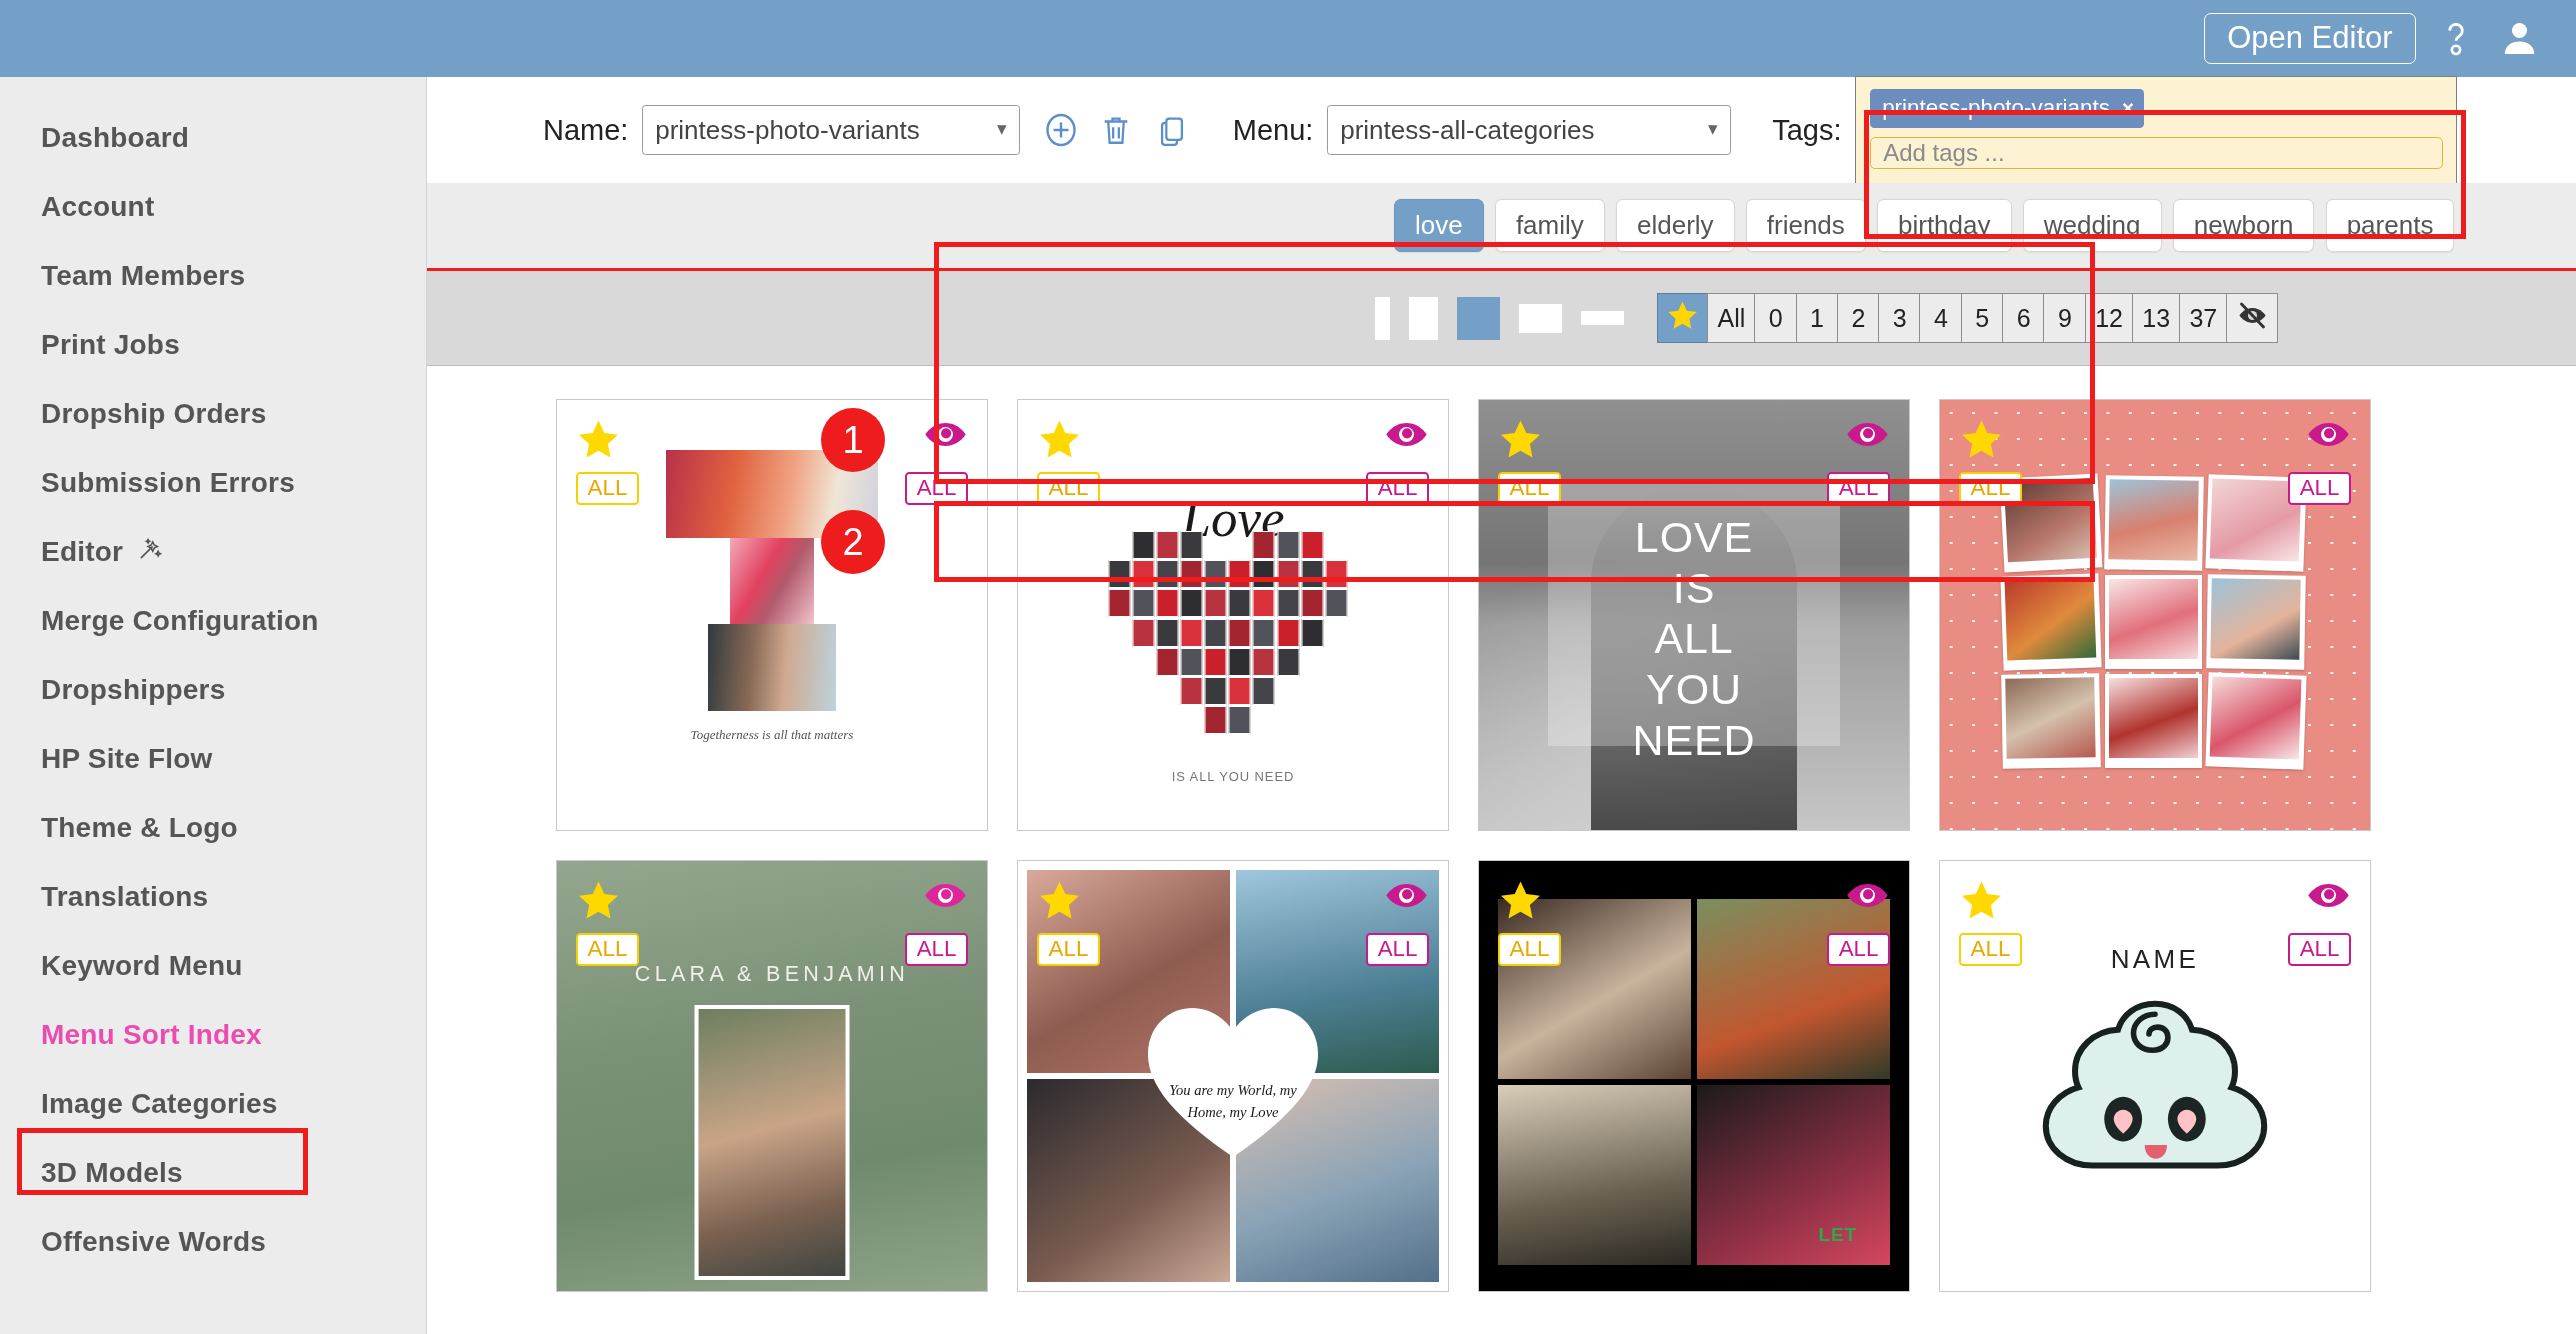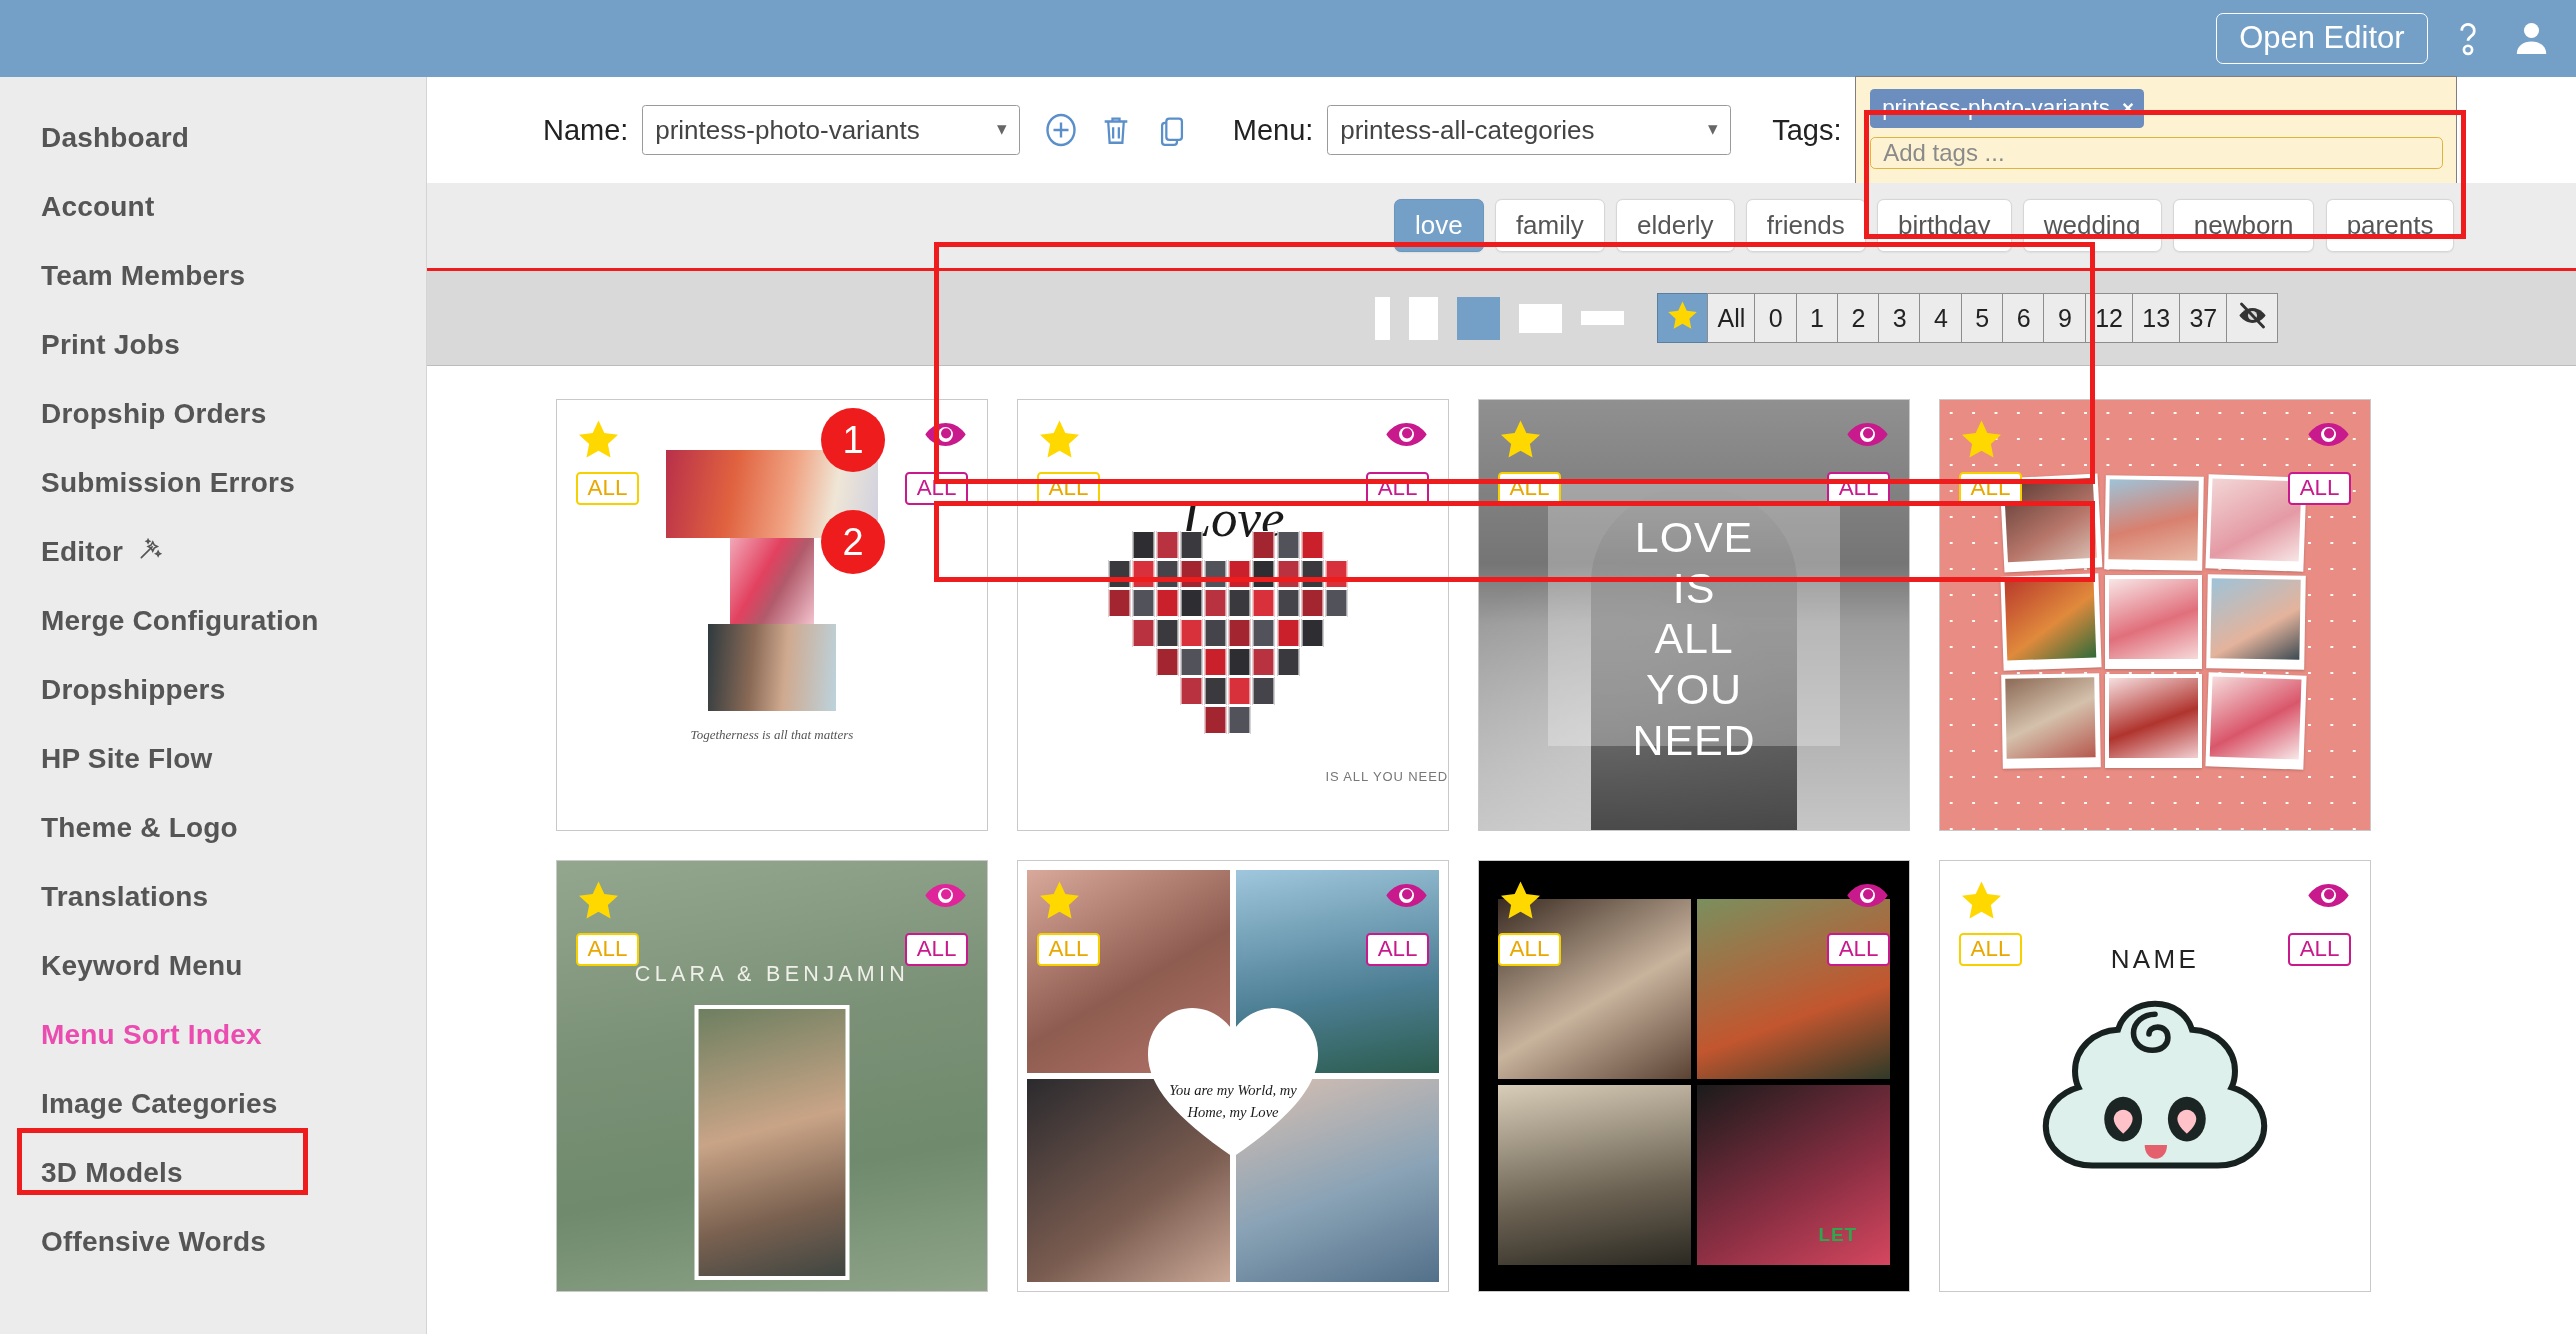--- a/index.html
+++ b/index.html
@@ -9,21 +9,21 @@
     background: #ffffff;
     color: #333;
     -webkit-font-smoothing: antialiased;
   }
 
   
   #topbar {
     position: absolute; top: 0; left: 0; width: 2576px; height: 77px;
     background: #74a0c8;
     display: flex; align-items: center; justify-content: flex-end;
-    padding-right: 22px; gap: 17px;
+    padding-right: 34px; gap: 17px;
   }
   #open-editor-btn {
     border: 1.7px solid #ffffff; border-radius: 6.9px;
     color: #ffffff; background: transparent;
     font-size: 31px; font-family: "Liberation Sans", sans-serif;
     padding: 8.6px 22.4px 10.3px 22.4px; line-height: 1;
     cursor: pointer; white-space: nowrap;
   }
   .hdr-icon { width: 46px; height: 46px; display: flex; align-items: center; justify-content: center; cursor: pointer; }
 
@@ -179,21 +179,21 @@
   }
   .tiu-1 { font-size: 96px; background: linear-gradient(100deg,#b9304a 0%,#e0623f 32%,#f0a383 58%,#efe6d6 78%,#cfd0e0 100%); }
   .tiu-2 { font-size: 93px; background: linear-gradient(120deg,#f2a8b8 0%,#e2415f 40%,#b15a6b 60%,#f2c3cd 100%); }
   .tiu-3 { font-size: 95px; background: linear-gradient(95deg,#2f3a3f 0%,#8a6a56 35%,#cfa98f 60%,#bcd3dd 100%); text-align: right; }
   .tiu-sub { margin-top: 15.5px; font-family: "Liberation Serif", serif; font-style: italic; font-size: 13px; color: #555; }
 
   
   .lv-title { font-family: "Liberation Serif", serif; font-style: italic; font-size: 53px; color: #1a1a1a; margin-top: 48px; }
   .heart-grid { position:absolute; left:50%; top:131px; transform: translateX(-50%); width: 249px; height: 215px; }
   .hcell { position: absolute; }
-  .lv-sub { position: absolute; left: 0; right: 0; bottom: 46px; text-align: right; font-size: 13px; color: #777; letter-spacing: 0.9px; }
+  .lv-sub { position: absolute; left: 0; right: 0; bottom: 46px; text-align: center; font-size: 13px; color: #777; letter-spacing: 0.9px; }
 
   
   .bw-bg { position: absolute; inset: 0;
      background:
        radial-gradient(circle at 30% 80%, rgba(255,255,255,.25), transparent 40%),
        linear-gradient(#8e918c 0%, #73766f 38%, #9a9d93 52%, #c4c7bc 100%);
      filter: grayscale(1); }
   .bw-couple { position:absolute; left:50%; bottom:0; transform:translateX(-50%); width:206px; height:344px;
      background: linear-gradient(180deg, rgba(40,40,40,.0) 0%, rgba(60,60,60,.35) 30%, rgba(30,30,30,.75) 100%); border-radius: 50% 50% 0 0 / 28% 28% 0 0; }
   .bw-overlay { position:absolute; left:69px; right:69px; top:84px; bottom:84px; background: rgba(255,255,255,.28); }

